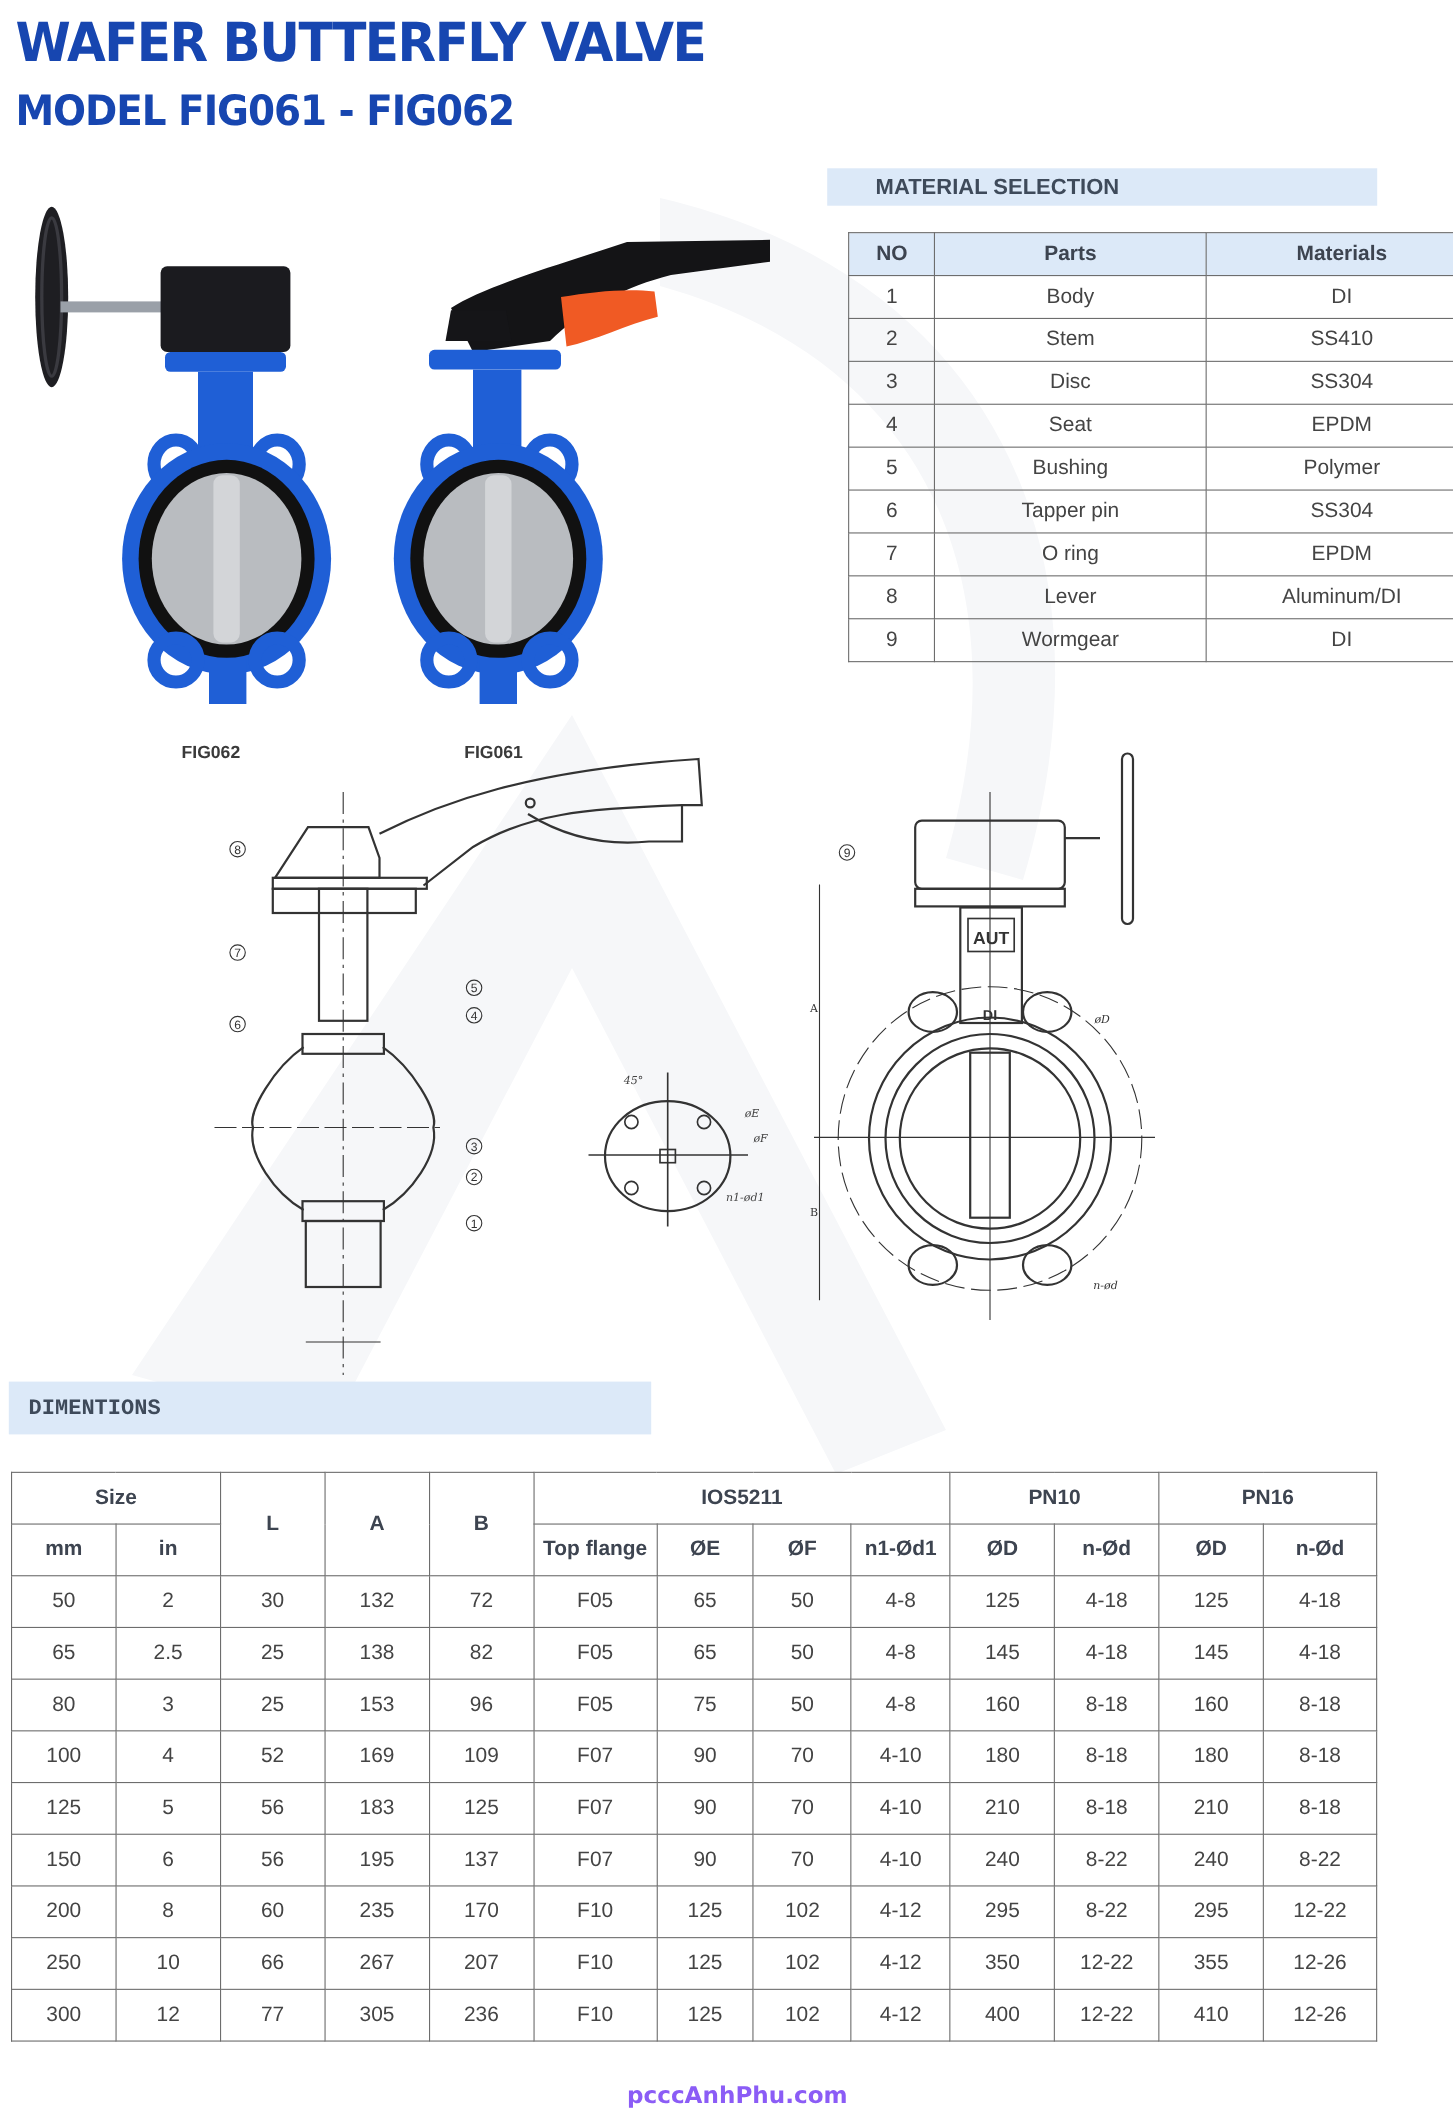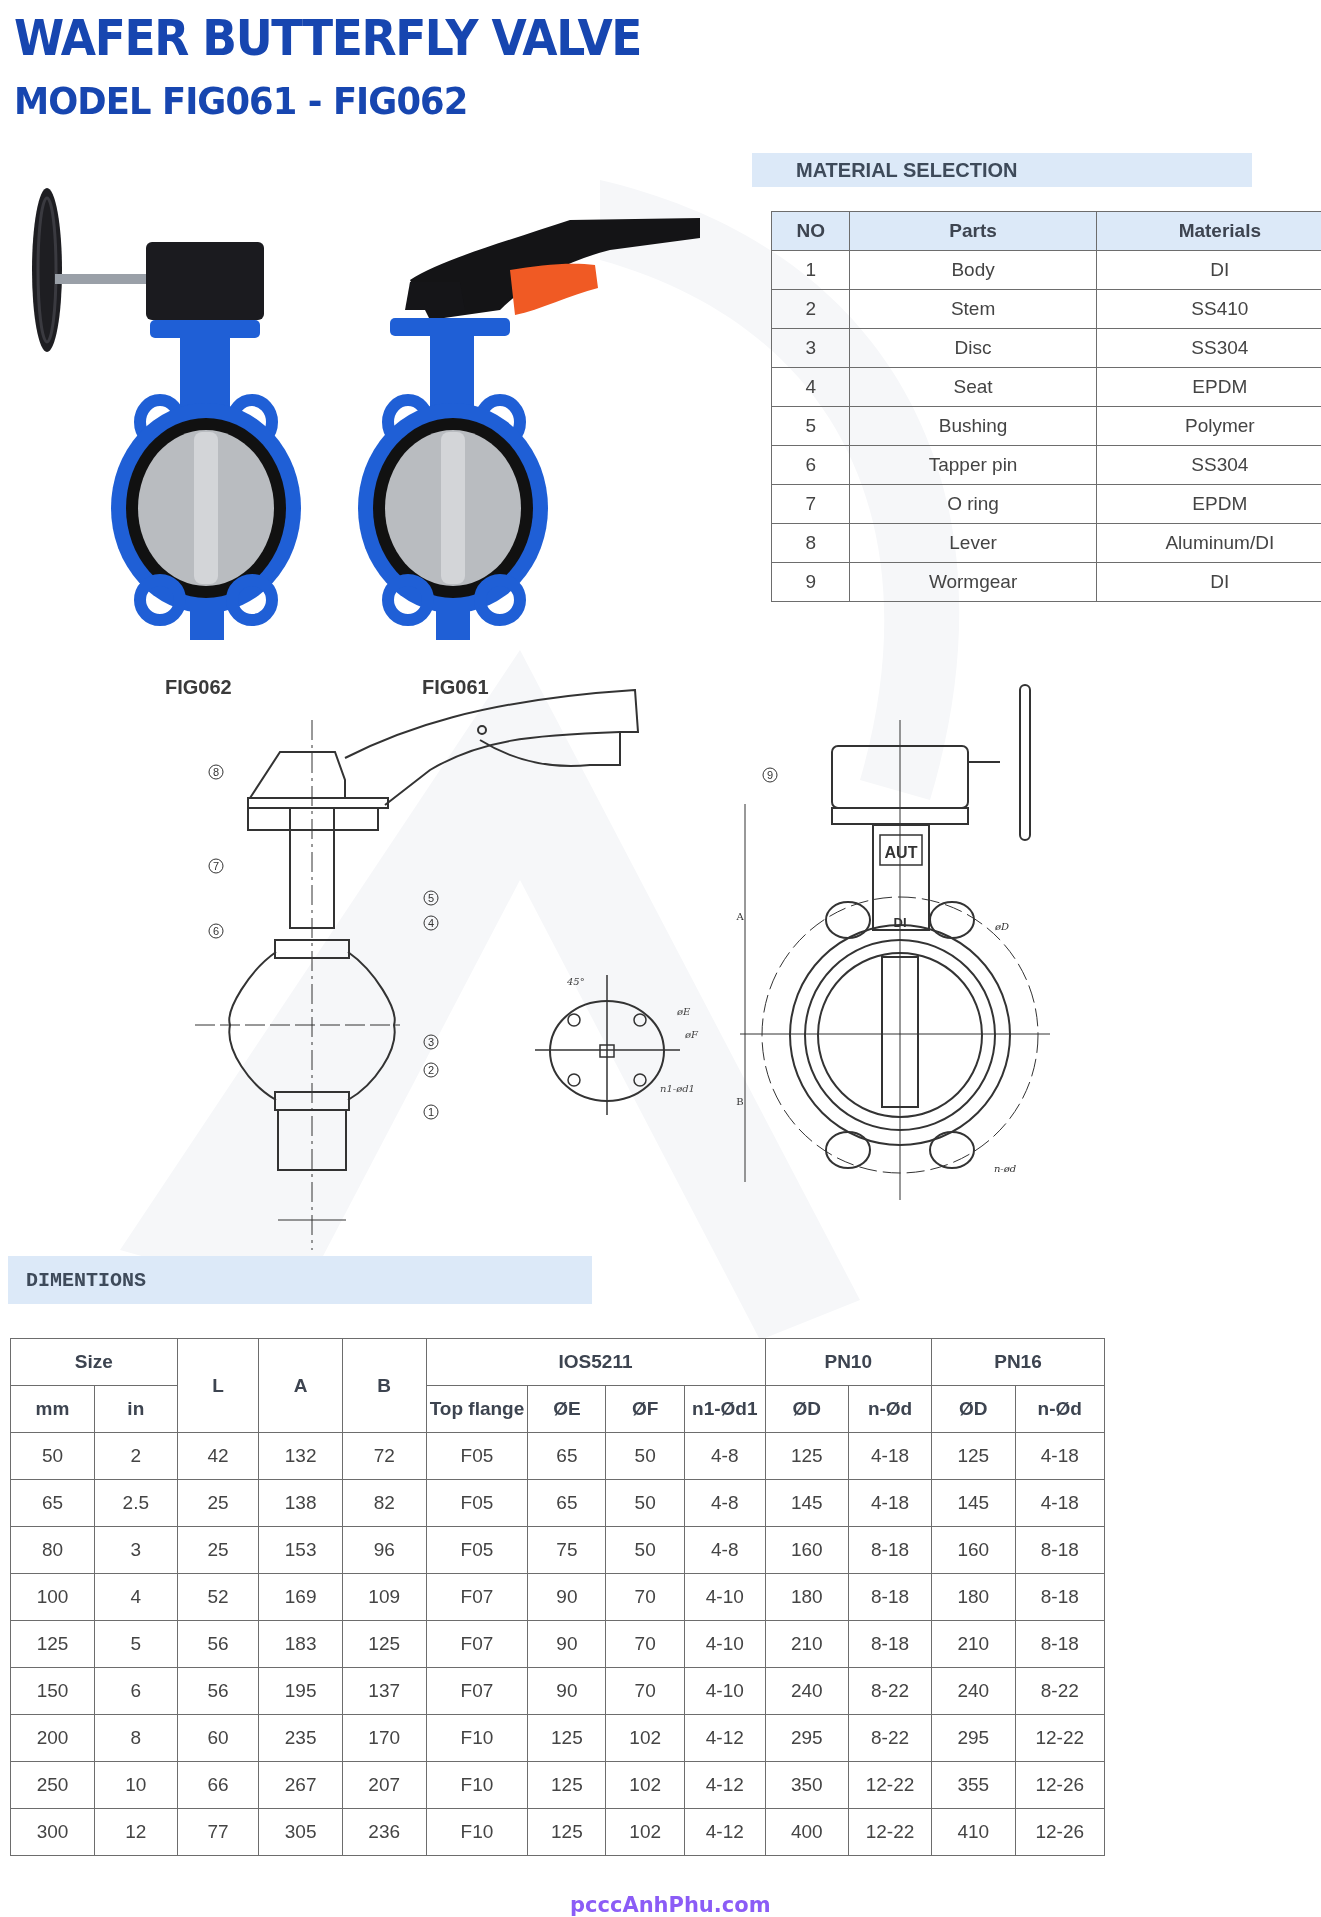--- a/index.html
+++ b/index.html
@@ -5,25 +5,25 @@
   html, body { margin:0; padding:0; background:#ffffff; }
   body { width:1321px; height:1917px; position:relative; overflow:hidden; font-family:"Liberation Sans", sans-serif; color:#3a3a3a; }
   .abs { position:absolute; }
   .title { left:14px; top:14px; font-family:"DejaVu Sans", sans-serif; font-weight:bold; color:#1746b0; font-size:49px; letter-spacing:-1.5px; line-height:1; transform:scaleX(0.93); transform-origin:left top; white-space:nowrap; }
   .subtitle { left:14px; top:82px; font-family:"DejaVu Sans", sans-serif; font-weight:bold; color:#1746b0; font-size:38px; letter-spacing:-1px; line-height:1; transform:scaleX(0.93); transform-origin:left top; white-space:nowrap; }
   .band { background:#dce9f8; color:#3e4a5a; font-weight:bold; font-size:20px; display:flex; align-items:center; padding-left:18px; box-sizing:border-box; }
   table { border-collapse:collapse; }
   .mat-table { left:771px; top:211px; width:573px; }
   .mat-table th, .mat-table td { border:1.5px solid #6d6d6d; text-align:center; font-size:19px; height:38px; padding:0; color:#444; }
   .mat-table th { background:#dce9f8; font-weight:bold; color:#3d4450; }
-  .dim-table { left:10px; top:1338px; width:1095px;padding-left:32px; }
+  .dim-table { left:10px; top:1338px; width:1242px;padding-left:32px; }
   .dim-table th, .dim-table td { border:1.5px solid #6d6d6d; text-align:center; font-size:19px; padding:0; color:#444; }
   .dim-table th { font-weight:bold; color:#3d4450; height:46px; background:#fff; }
   .dim-table td { height:46px; }
-  .fig-label { font-weight:bold; font-size:20px; color:#3a3a3a; }
+  .fig-label { font-weight:bold; font-size:16px; color:#3a3a3a; }
   .watermark { left:570px; top:1893px; color:#8b5cf6; font-weight:bold; font-size:21px; font-family:"DejaVu Sans", sans-serif; }
   .bg-mark { left:0; top:0; width:1321px; height:1917px; pointer-events:none; }
 </style>
 </head>
 <body>
 
 <svg class="abs bg-mark" viewBox="0 0 1321 1917">
   <path d="M120 1250 L520 650 L860 1300 L760 1340 L520 880 L300 1300 Z" fill="#f6f7f9"></path>
   <path d="M600 180 C900 250 1020 500 930 800 L860 780 C930 540 850 330 600 260 Z" fill="#f6f7f9"></path>
 </svg>
@@ -265,21 +265,21 @@
       <th>ØD</th>
       <th>n-Ød</th>
       <th>ØD</th>
       <th>n-Ød</th>
     </tr>
   </thead>
   <tbody id="dim-body">
       <tr>
         <td>50</td>
         <td>2</td>
-        <td>42</td>
+        <td>30</td>
         <td>132</td>
         <td>72</td>
         <td>F05</td>
         <td>65</td>
         <td>50</td>
         <td>4-8</td>
         <td>125</td>
         <td>4-18</td>
         <td>125</td>
         <td>4-18</td>

